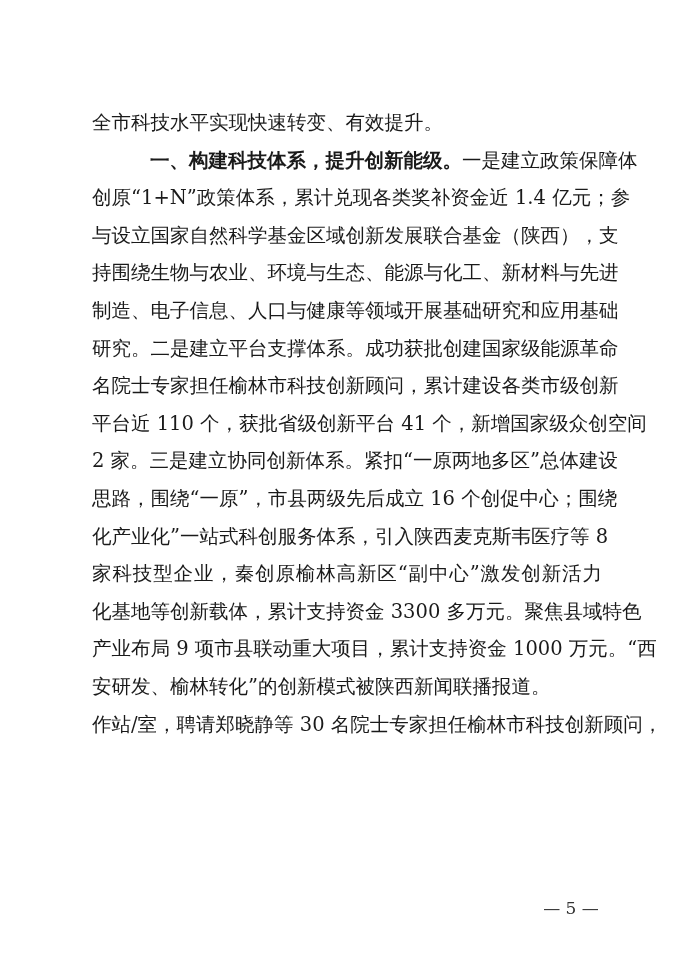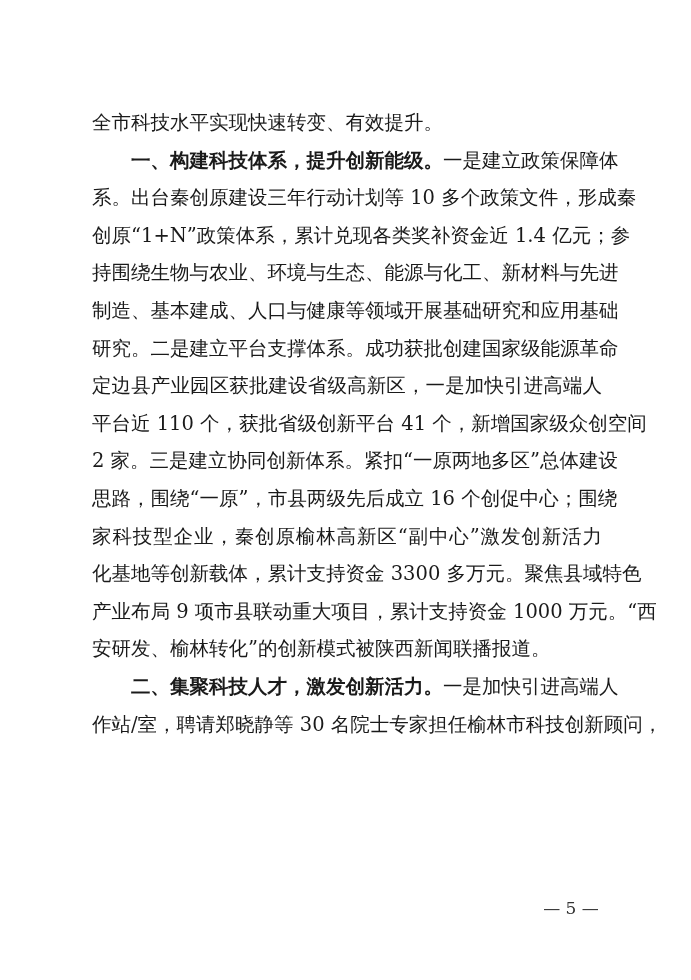--- a/index.html
+++ b/index.html
@@ -12,43 +12,43 @@
     font-family: "DejaVu Serif", "Liberation Serif", serif;
     font-size: 19.5px; color: #1a1a1a;
   }
   .line {
     height: 37.6px; line-height: 37.6px; white-space: nowrap;
     text-align: justify; text-align-last: justify;
     letter-spacing: 0px;
   }
   .line.last { text-align-last: left; }
   .indent { padding-left: 39px; }
-  .bold { font-family: Liberation Mono, monospace; font-weight: bold; }
+  .bold { font-family: Liberation Mono, monospace; font-weight: bold; margin-left: 19px; }
   .page-number {
     position: absolute; left: 540px; top: 898px; width: 62px; text-align: center;
     font-family: "DejaVu Serif", "Liberation Serif", serif; font-size: 17px; color: #333;
   }
 </style>
 </head>
 <body>
 
 <div class="page">
   <div class="body-text" id="body-text">
       <div class="line last"><span>全市科技水平实现快速转变、有效提升。</span></div>
       <div class="line indent"><span class="bold">一、构建科技体系，提升创新能级。</span><span>一是建立政策保障体</span></div>
-      <div class="line"><span>系。出台秦创原建设三年行动计划等 10 多个政策文件，形成秦</span></div>
       <div class="line"><span>创原“1+N”政策体系，累计兑现各类奖补资金近 1.4 亿元；参</span></div>
+      <div class="line"><span>与设立国家自然科学基金区域创新发展联合基金（陕西），支</span></div>
       <div class="line"><span>持围绕生物与农业、环境与生态、能源与化工、新材料与先进</span></div>
-      <div class="line"><span>制造、基本建成、人口与健康等领域开展基础研究和应用基础</span></div>
+      <div class="line"><span>制造、电子信息、人口与健康等领域开展基础研究和应用基础</span></div>
       <div class="line"><span>研究。二是建立平台支撑体系。成功获批创建国家级能源革命</span></div>
-      <div class="line"><span>定边县产业园区获批建设省级高新区，一是加快引进高端人</span></div>
+      <div class="line"><span>名院士专家担任榆林市科技创新顾问，累计建设各类市级创新</span></div>
       <div class="line"><span>平台近 110 个，获批省级创新平台 41 个，新增国家级众创空间</span></div>
       <div class="line"><span>2 家。三是建立协同创新体系。紧扣“一原两地多区”总体建设</span></div>
       <div class="line"><span>思路，围绕“一原”，市县两级先后成立 16 个创促中心；围绕</span></div>
+      <div class="line"><span>化产业化”一站式科创服务体系，引入陕西麦克斯韦医疗等 8</span></div>
       <div class="line"><span>家科技型企业，秦创原榆林高新区“副中心”激发创新活力</span></div>
       <div class="line"><span>化基地等创新载体，累计支持资金 3300 多万元。聚焦县域特色</span></div>
       <div class="line"><span>产业布局 9 项市县联动重大项目，累计支持资金 1000 万元。“西</span></div>
       <div class="line last"><span>安研发、榆林转化”的创新模式被陕西新闻联播报道。</span></div>
-      <div class="line indent"><span class="bold">二、集聚科技人才，激发创新活力。</span><span>一是加快引进高端人</span></div>
       <div class="line"><span>作站/室，聘请郑晓静等 30 名院士专家担任榆林市科技创新顾问，</span></div>
     </div>
   <div class="page-number">— 5 —</div>
 </div>
 
 </body></html>

